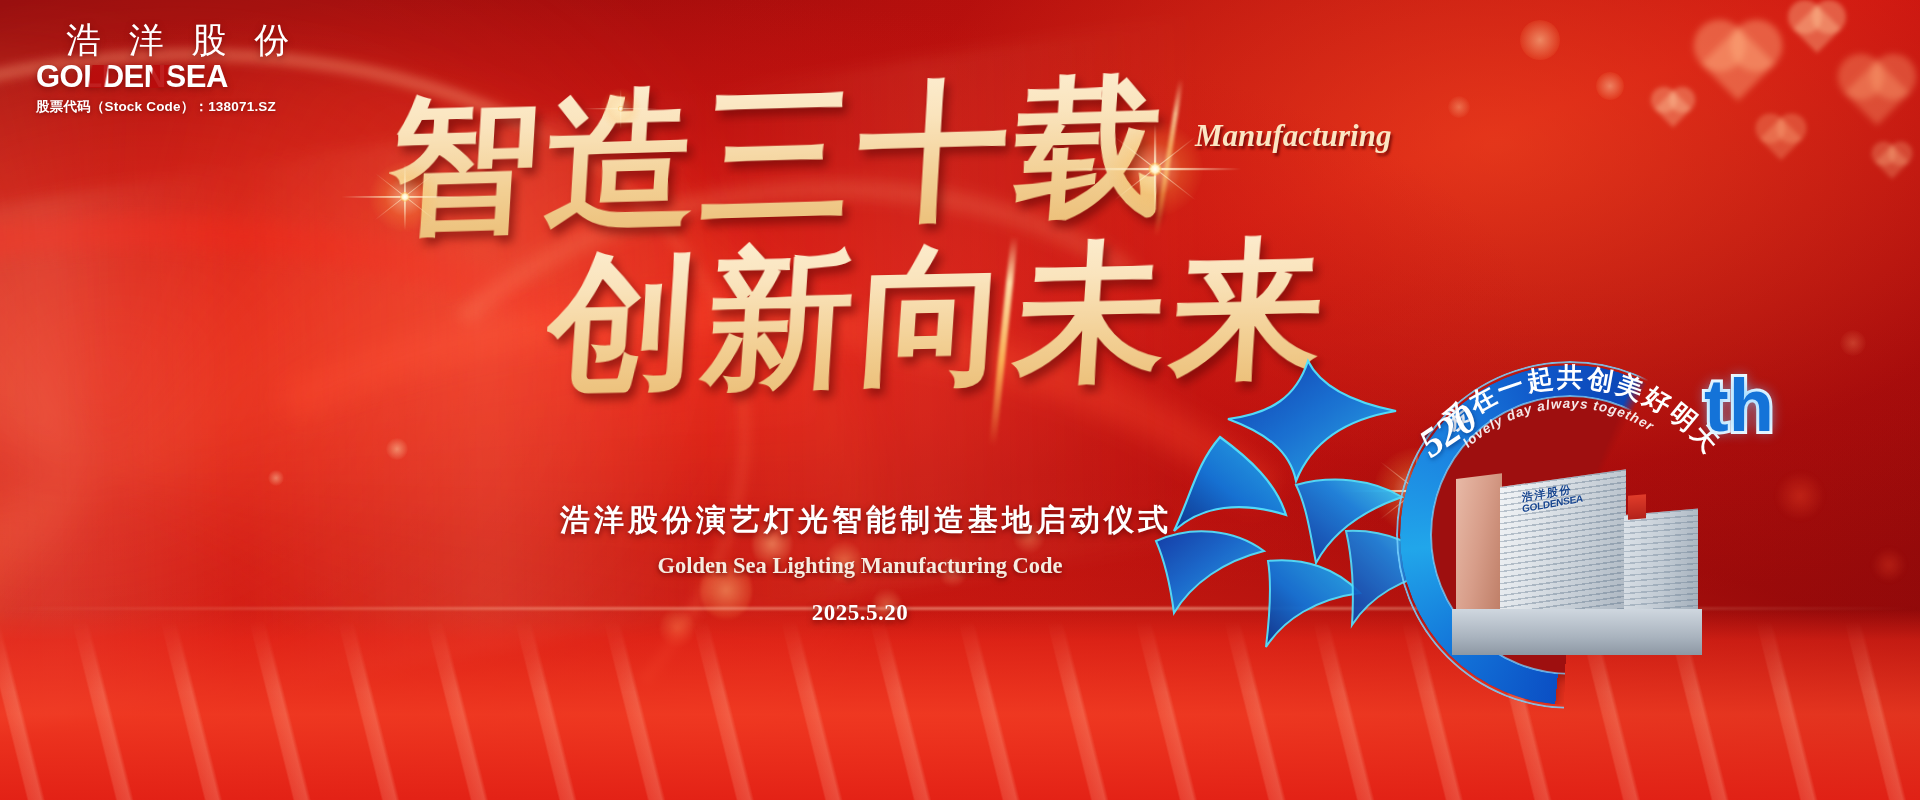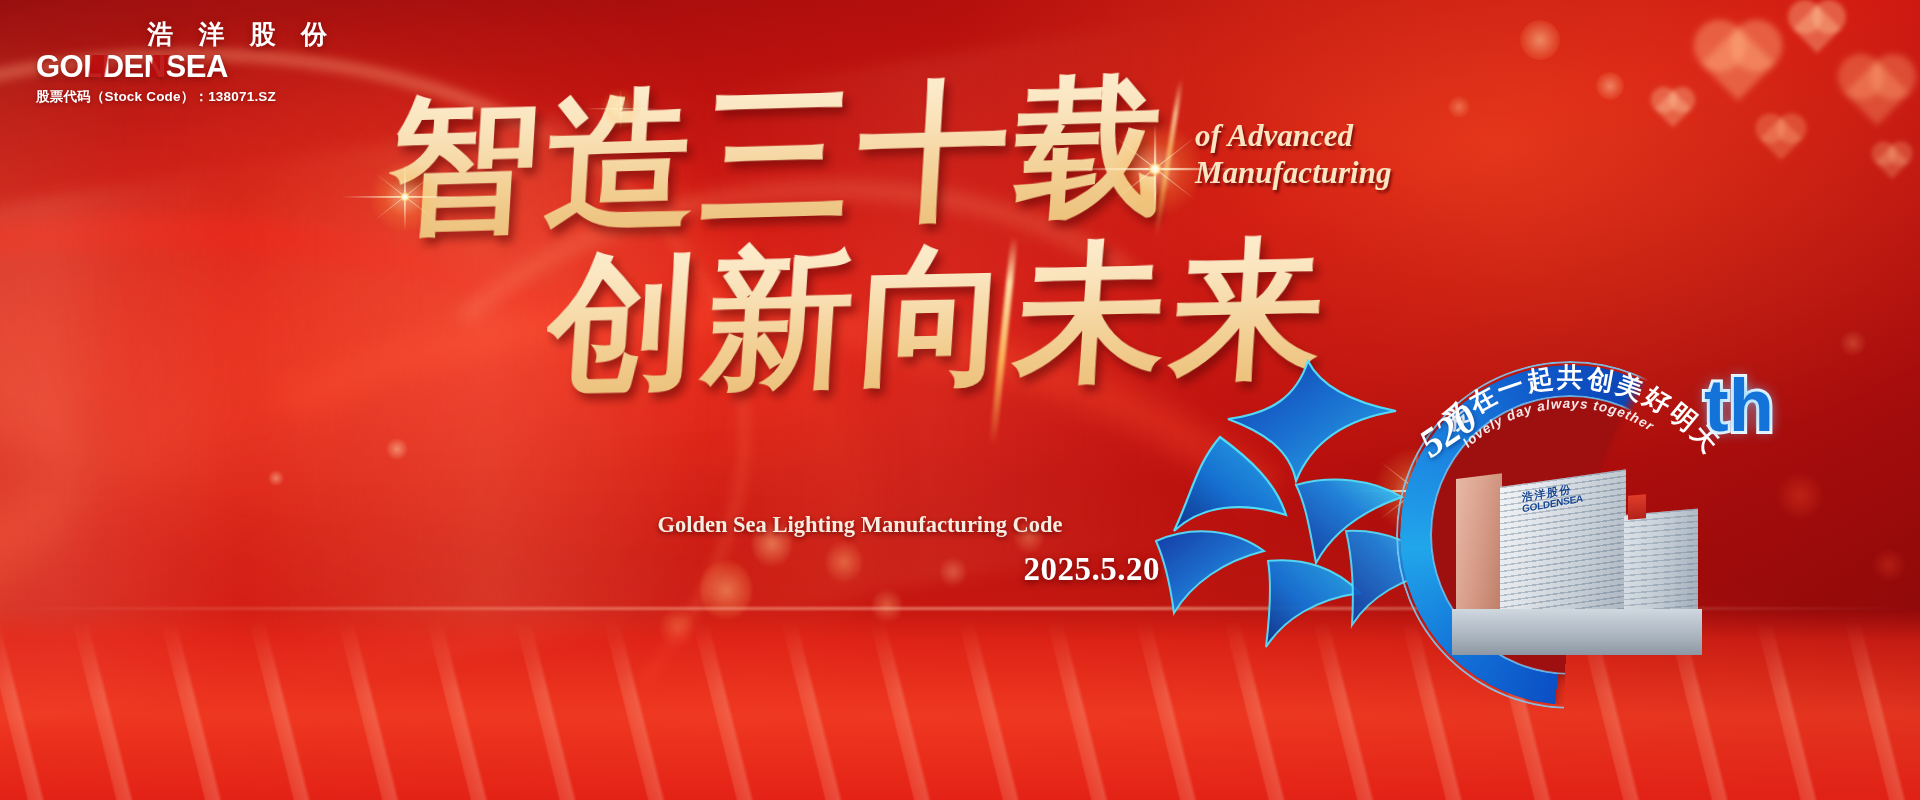--- a/index.html
+++ b/index.html
@@ -110,25 +110,24 @@
   .heart:before,.heart:after{
     content:"";position:absolute;border-radius:50%;
     width:100%;height:100%;background:inherit;
   }
   .heart:before{top:-50%;left:0;}
   .heart:after{left:50%;top:0;}
 
   
   .logo-block{position:absolute;left:36px;top:20px;width:300px;}
   .logo-cn{
-    color:#ffffff;font-weight:700;font-size:26px;letter-spacing:9px;
+    color:#ffffff;font-weight:400;font-size:35px;letter-spacing:9px;
     line-height:1.12;text-shadow:0 2px 6px rgba(90,0,0,.55);
     font-family:"Liberation Sans", sans-serif;
     padding-left:30px;
-    text-align:right;
   }
   .logo-en{
     color:#ffffff;font-weight:800;font-size:31px;letter-spacing:-.5px;
     line-height:1.0;margin-top:2px;
     font-family:"Liberation Sans", sans-serif;
     text-shadow:0 2px 6px rgba(90,0,0,.5);
     position:relative;display:inline-block;
   }
   .logo-en .mark{
     display:inline-block;position:relative;
@@ -225,23 +224,22 @@
   }
   .sub-en{
     font-family:"Liberation Serif", serif;
     font-weight:700;font-size:22.5px;line-height:1.25;color:#f6ece0;
     margin-top:11px;
     text-shadow:0 2px 5px rgba(92,4,4,.8);
   }
   .sub-en div{white-space:nowrap;}
   .sub-date{
     font-family:"Liberation Serif", serif;
-    font-weight:700;font-size:33px;color:#ffffff;margin-top:12px;letter-spacing:.5px;
+    font-weight:700;font-size:23px;color:#ffffff;margin-top:20px;letter-spacing:.5px;
     text-shadow:0 2px 6px rgba(92,4,4,.85);
-    text-align:right;
   }
 
   
   .emblem{position:absolute;left:1100px;top:355px;width:820px;height:300px;}
 
   .arc-ring{
     position:absolute;left:300px;top:10px;width:340px;height:340px;border-radius:50%;
     border:31px solid transparent;
     background:
       linear-gradient(#9e0f0f,#9e0f0f) padding-box,
@@ -424,25 +422,25 @@
   </div>
   <div class="spark" style="left:620px;top:108px;width:1px;height:1px;transform:scale(.5);opacity:.8;">
     <div class="glow"></div>
       <div class="h"></div>
       <div class="v"></div>
       <div class="core"></div>
   </div>
 
 
   <div class="tagline-right">
-    <div>of Advanced</div>
     <div>Manufacturing</div>
   </div>
 
   <div class="subtitle">
+    <div class="sub-cn">浩洋股份演艺灯光智能制造基地启动仪式</div>
     <div class="sub-en">
       <div>Golden Sea Lighting Manufacturing Code</div>
     </div>
     <div class="sub-date">2025.5.20</div>
   </div>
 
   <div class="emblem">
 
     <svg class="swoosh" viewBox="0 0 430 300">
       <defs>

